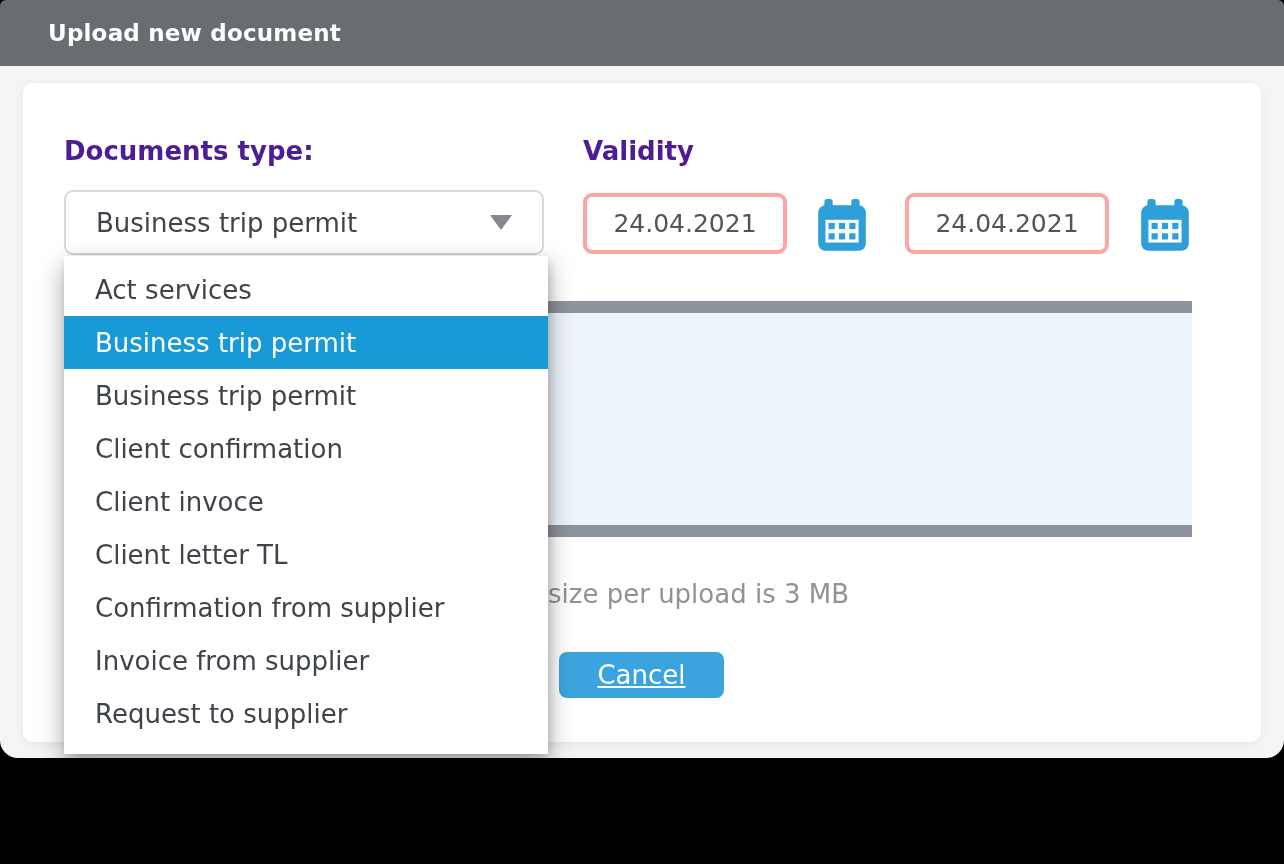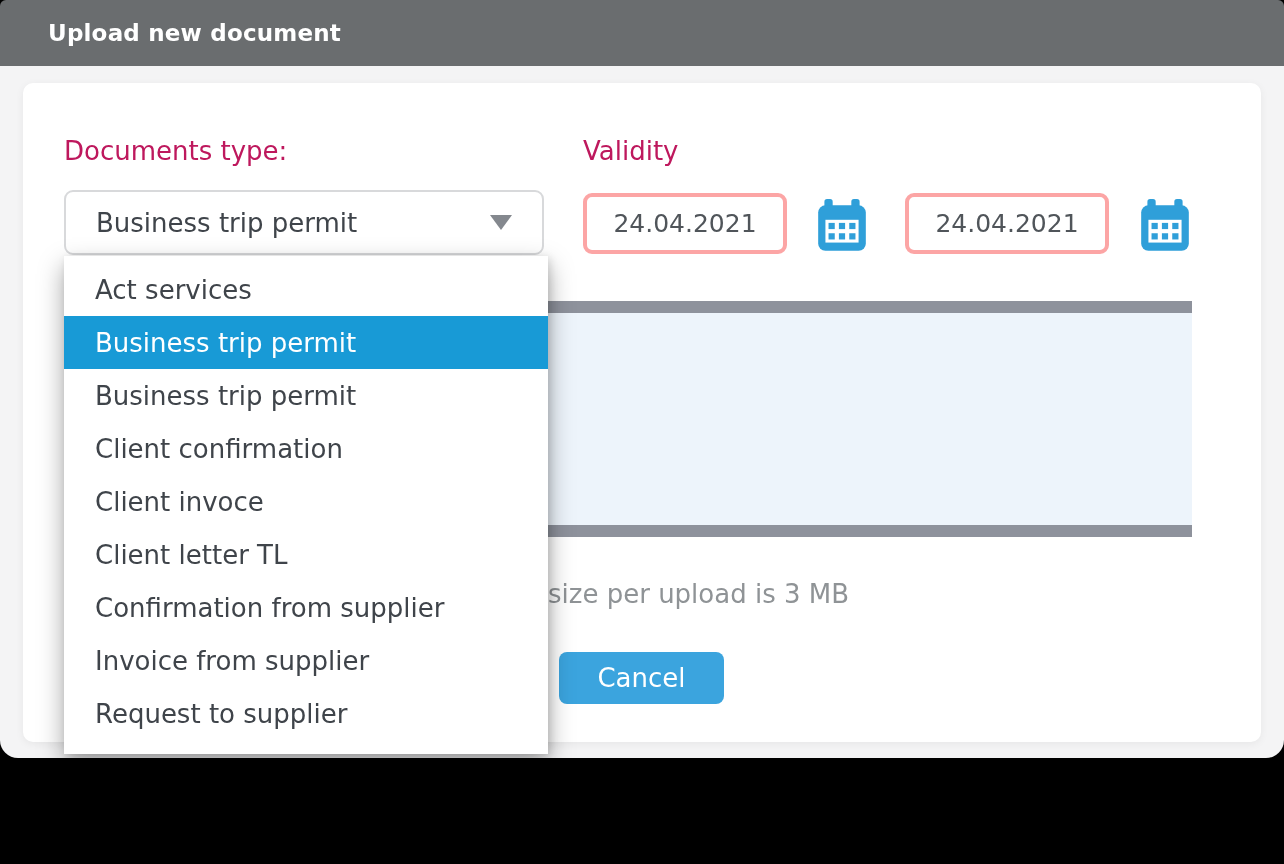--- a/index.html
+++ b/index.html
@@ -21,21 +21,21 @@
     background: #f4f4f5; border-radius: 0 0 18px 18px;
   }
 
   .modal {
     position: absolute; left: 23px; top: 83px; width: 1238px; height: 659px;
     background: #ffffff; border-radius: 10px;
     box-shadow: 0 2px 8px rgba(0,0,0,0.06);
   }
 
   .field-label {
-    position: absolute; font-size: 26px; font-weight: 400; color: #be185d;
+    position: absolute; font-size: 26px; font-weight: 700; color: #4c1d95;
   }
   .label-doctype { left: 64px; top: 136px; }
 
   
   .select-box {
     position: absolute; left: 64px; top: 190px; width: 480px; height: 65px;
     background: #fff; border: 2px solid #d8d9db; border-radius: 9px;
     display: flex; align-items: center; justify-content: space-between;
     padding: 0 30px; cursor: pointer;
   }
@@ -66,25 +66,25 @@
     background: #edf4fb;
     border-top: 12px solid #8e929c; border-bottom: 12px solid #8e929c;
   }
 
   .upload-hint {
     position: absolute; left: 548px; top: 579px;
     font-size: 26px; color: #8f9396;
   }
 
   .cancel-btn {
-    position: absolute; left: 559px; top: 652px; width: 165px; height: 52px;
+    position: absolute; left: 559px; top: 652px; width: 165px; height: 46px;
     background: #3ba4de; border: none; border-radius: 8px;
     color: #ffffff; font-size: 26px; cursor: pointer;
     font-family: "DejaVu Sans", "Liberation Sans", sans-serif;
-    display: flex; align-items: center; justify-content: center;
+    display: flex; align-items: center; justify-content: center; text-decoration: underline;
   }
 
   
   .dropdown-list {
     position: absolute; left: 64px; top: 256px; width: 484px;
     background: #ffffff; padding: 7px 0 14px 0; z-index: 20;
     box-shadow: 0 10px 24px rgba(0,0,0,0.35), 2px 2px 8px rgba(0,0,0,0.12);
   }
   .dropdown-item {
     height: 53px; display: flex; align-items: center; padding-left: 31px;

